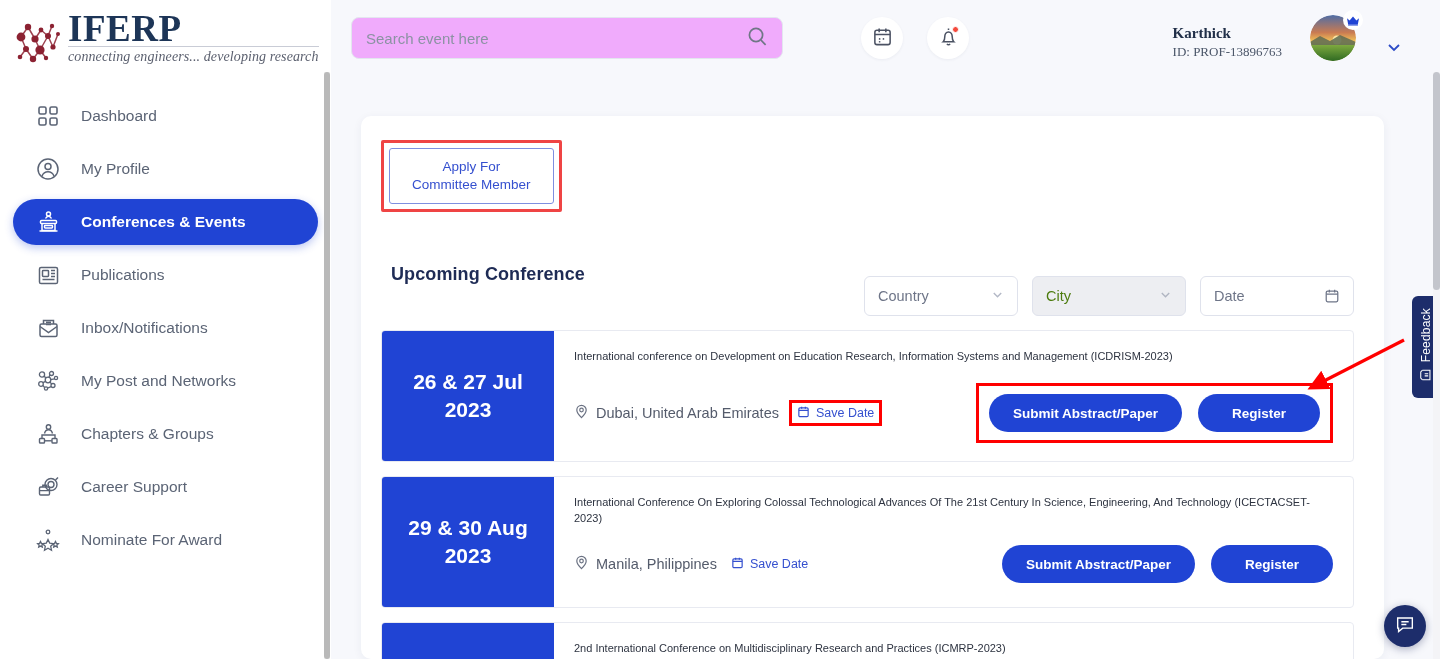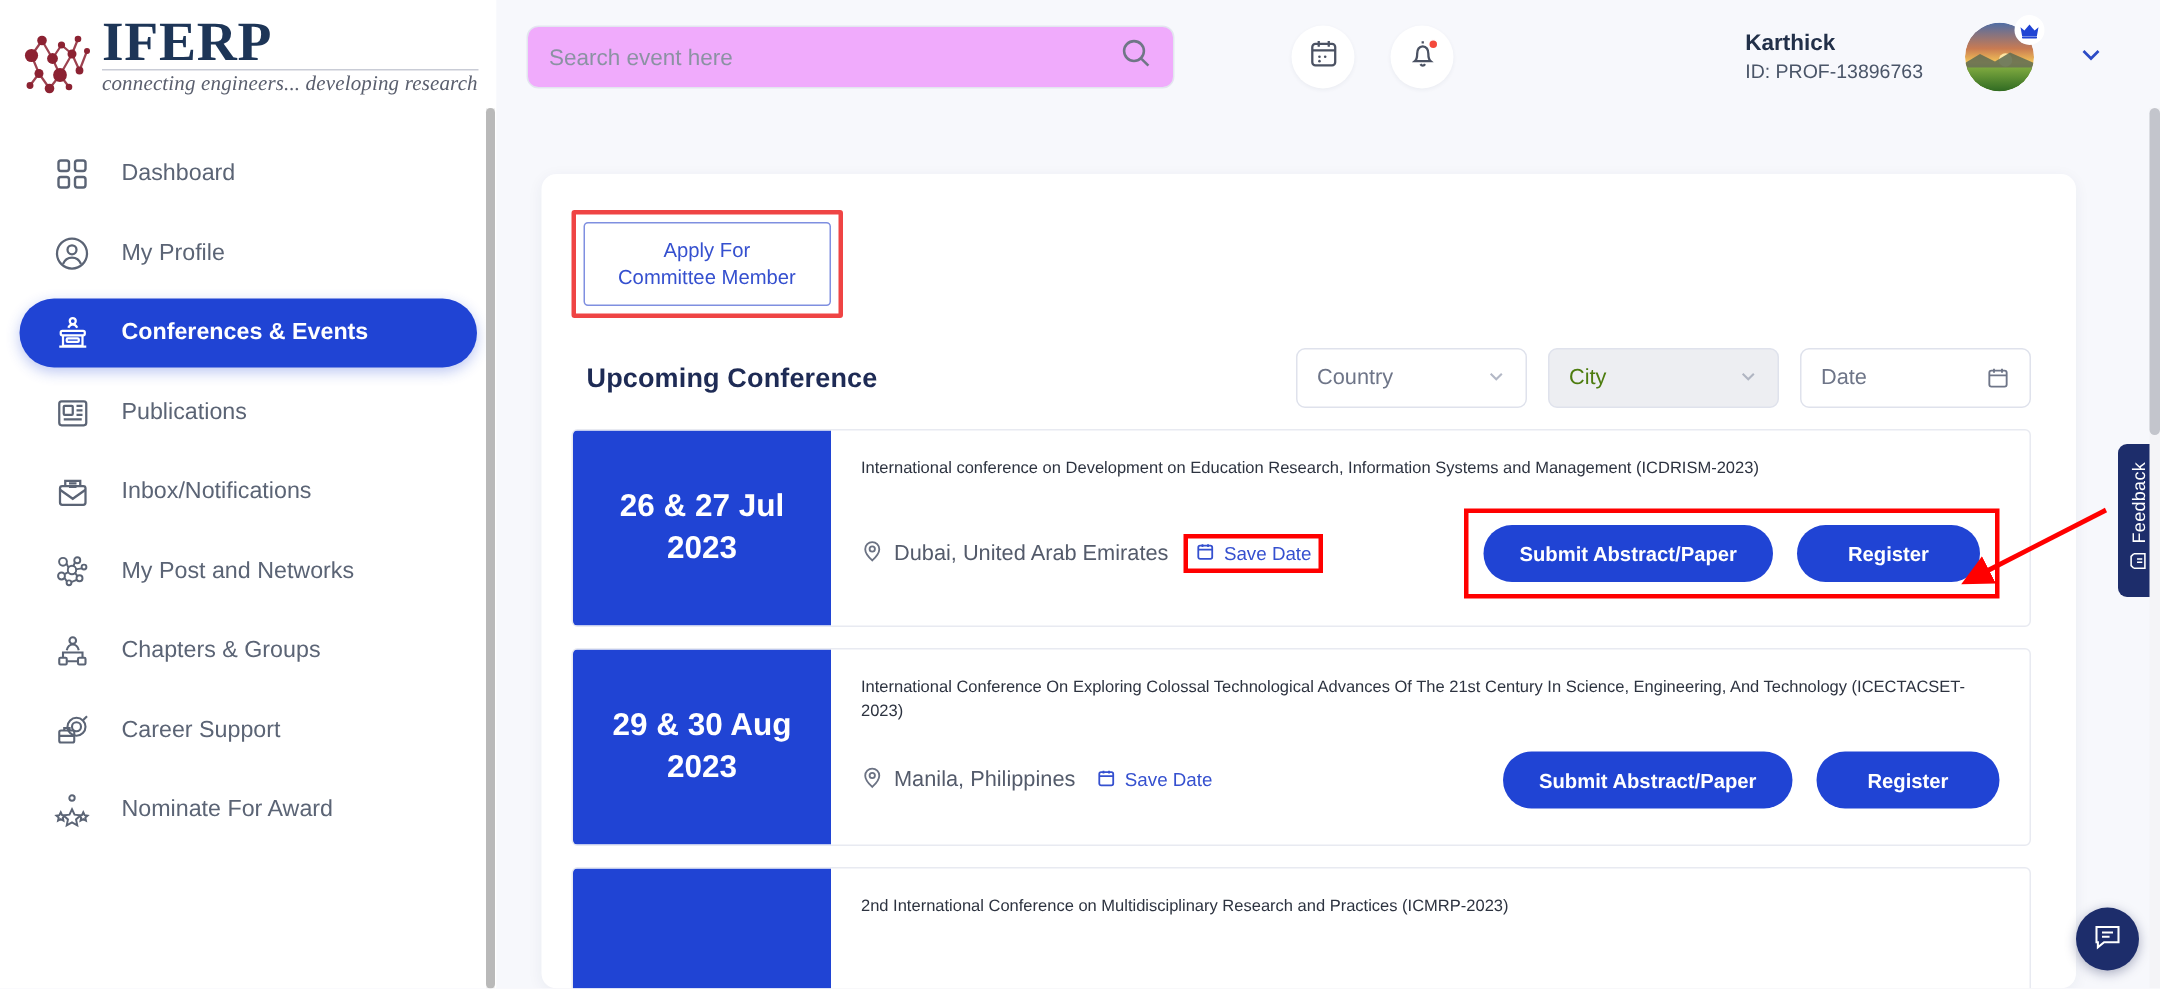--- a/index.html
+++ b/index.html
@@ -97,22 +97,23 @@
     background: #ffffff; display: flex; align-items: center; justify-content: center;
     cursor: pointer; position: relative; box-shadow: 0 1px 3px rgba(40,50,90,.06);
   }
   .topbar-icons { display: flex; gap: 24px; margin-left: 78px; }
   .badge-dot {
     position: absolute; top: 9px; right: 10px;
     width: 7px; height: 7px; border-radius: 50%; background: #f4493c;
     border: 1px solid #fff;
   }
   .user-area {
-    margin-left: auto; display: flex; align-items: center; gap: 28px;
+    margin-left: auto; display: flex; align-items: flex-end; gap: 28px;
     cursor: pointer;
+    font-family: Liberation Serif, serif;
   }
   .user-meta { text-align: left; line-height: 1.35; }
   .user-name { font-size: 15px; font-weight: 700; color: #223049; }
   .user-id { font-size: 13px; color: #4a5568; }
   .avatar-wrap { position: relative; width: 46px; height: 46px; }
   .avatar {
     width: 46px; height: 46px; border-radius: 50%;
     overflow: hidden; display: block;
   }
   .crown {
@@ -149,21 +150,21 @@
     color: #3550cf; font-size: 13.5px; line-height: 1.35;
     padding: 9px 22px; text-align: center; cursor: pointer; white-space: nowrap;
   }
 
   .filter-row {
     display: flex; align-items: center; margin: 20px 0 8px 10px;
   }
   .section-title {
     font-size: 18px; font-weight: 700; color: #1e2b55; letter-spacing: .1px;
   }
-  .filters { margin-left: auto; display: flex; gap: 14px; }
+  .filters { margin-left: auto; display: flex; gap: 14px; margin-top: 44px; }
   .select {
     width: 154px; height: 40px; border: 1px solid #dfe2ec; border-radius: 6px;
     background: #fff; display: flex; align-items: center; padding: 0 13px;
     font-size: 14.5px; color: #6e7588; cursor: pointer;
   }
   .select.disabled { background: #edeef2; color: #4d7c0f; }
   .select .caret { margin-left: auto; color: #b3b8c6; font-size: 12px; }
   .select .cal { margin-left: auto; color: #6e7588; display: flex; }
 
   .cards { margin-top: 14px; }

